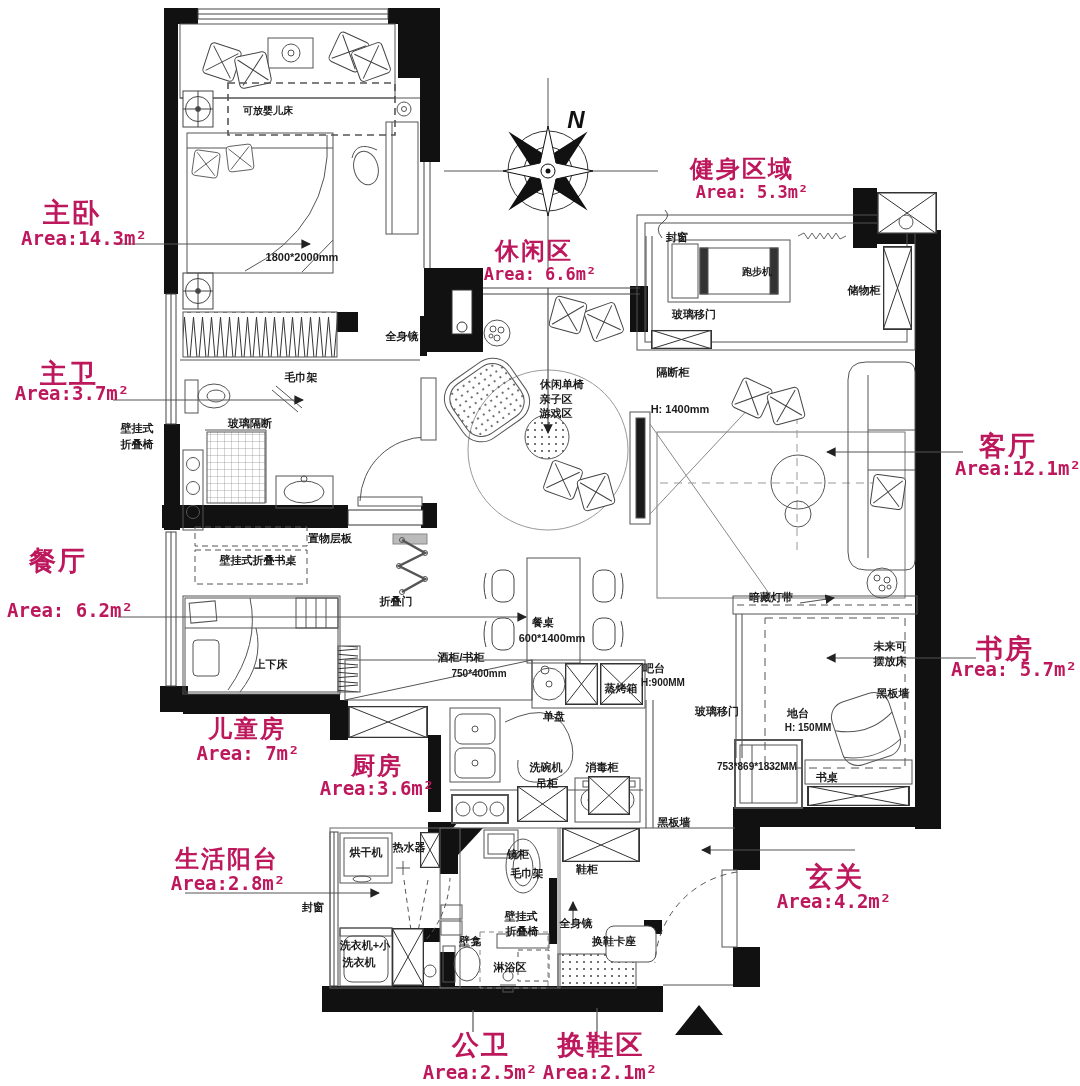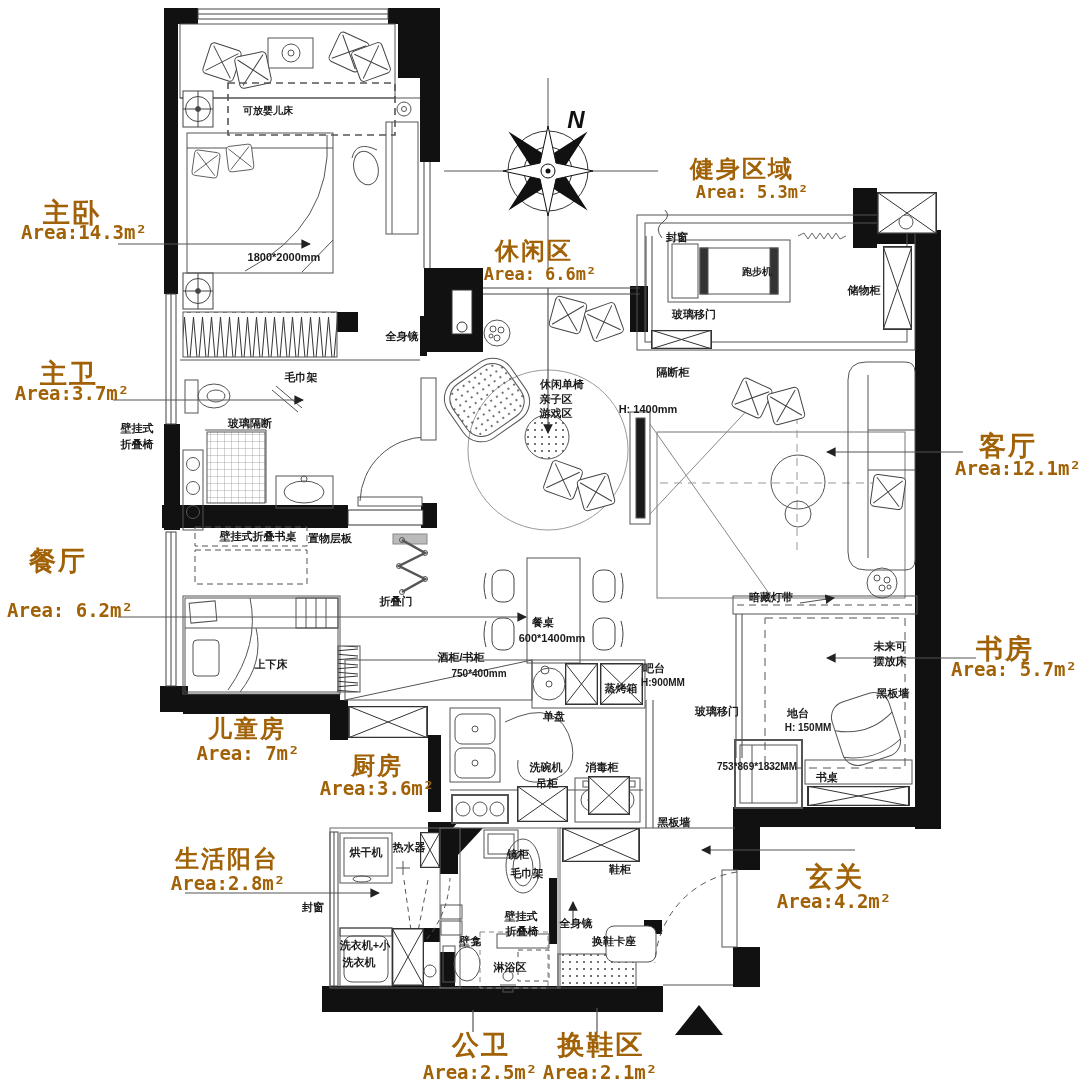--- a/index.html
+++ b/index.html
@@ -1,19 +1,19 @@
 <!DOCTYPE html>
 <html><head>
 <meta charset="utf-8">
 <style>
   html,body{margin:0;padding:0;background:#fff;}
   #plan{position:relative;width:1080px;height:1086px;background:#fff;overflow:hidden;
         font-family:"Liberation Sans","DejaVu Sans",sans-serif;}
   #plan svg{position:absolute;left:0;top:0;}
-  .lbl{position:absolute;transform:translate(-50%,-50%);font-weight:bold;color:#a16207;
+  .lbl{position:absolute;transform:translate(-50%,-50%);font-weight:bold;color:#be185d;
        white-space:nowrap;line-height:1;}
   .name{font-size:27px;letter-spacing:2px;}
   .name.md{font-size:24px;}
   .area{font-family:"DejaVu Sans Mono","Liberation Mono",monospace;font-weight:bold;font-size:19px;}
   .area.sm{font-size:17px;}
   .ann{position:absolute;transform:translate(-50%,-50%);font-weight:bold;font-size:11px;
        color:#1a1a1a;white-space:nowrap;line-height:1;}
   .ann.big{font-size:10px;}
   .ann.tiny{font-size:10px;}
   .north{position:absolute;transform:translate(-50%,-50%);font-weight:bold;font-style:italic;
@@ -376,21 +376,21 @@
     <line x1="855" y1="850" x2="702" y2="850" marker-end="url(#arr)"></line>
     <line x1="976" y1="658" x2="827" y2="658" marker-end="url(#arr)"></line>
     <line x1="963" y1="452" x2="827" y2="452" marker-end="url(#arr)"></line>
     <line x1="548" y1="288" x2="548" y2="433" marker-end="url(#arr)"></line>
     <line x1="573" y1="926" x2="573" y2="902" marker-end="url(#arr)"></line>
     <line x1="800" y1="603" x2="834" y2="598" marker-end="url(#arr)"></line>
   </g>
 </svg>
 
 <div class="lbl name" style="left:72px;top:213px">主卧</div>
-<div class="lbl area" style="left:84px;top:232px">Area:14.3m²</div>
+<div class="lbl area" style="left:84px;top:238px">Area:14.3m²</div>
 <div class="lbl name" style="left:69px;top:374px">主卫</div>
 <div class="lbl area" style="left:72px;top:393px">Area:3.7m²</div>
 <div class="lbl name" style="left:58px;top:561px">餐厅</div>
 <div class="lbl area" style="left:70px;top:610px">Area: 6.2m²</div>
 <div class="lbl name md" style="left:247px;top:729px">儿童房</div>
 <div class="lbl area" style="left:248px;top:753px">Area: 7m²</div>
 <div class="lbl name md" style="left:377px;top:766px">厨房</div>
 <div class="lbl area" style="left:377px;top:788px">Area:3.6m²</div>
 <div class="lbl name md" style="left:227px;top:859px">生活阳台</div>
 <div class="lbl area" style="left:228px;top:883px">Area:2.8m²</div>
@@ -403,28 +403,28 @@
 <div class="lbl name" style="left:1005px;top:649px">书房</div>
 <div class="lbl area" style="left:1014px;top:669px">Area: 5.7m²</div>
 <div class="lbl name" style="left:1008px;top:446px">客厅</div>
 <div class="lbl area" style="left:1018px;top:468px">Area:12.1m²</div>
 <div class="lbl name md" style="left:742px;top:169px">健身区域</div>
 <div class="lbl area sm" style="left:752px;top:192px">Area: 5.3m²</div>
 <div class="lbl name md" style="left:534px;top:251px">休闲区</div>
 <div class="lbl area sm" style="left:540px;top:274px">Area: 6.6m²</div>
 <div class="north" style="left:576px;top:120px">N</div>
 
-<div class="ann" style="left:284px;top:257px">1800*2000mm</div>
+<div class="ann" style="left:302px;top:257px">1800*2000mm</div>
 <div class="ann big" style="left:268px;top:111px">可放婴儿床</div>
 <div class="ann" style="left:301px;top:377px">毛巾架</div>
 <div class="ann" style="left:250px;top:423px">玻璃隔断</div>
 <div class="ann" style="left:137px;top:428px">壁挂式</div>
 <div class="ann" style="left:137px;top:444px">折叠椅</div>
 <div class="ann" style="left:330px;top:538px">置物层板</div>
-<div class="ann" style="left:258px;top:536px">壁挂式折叠书桌</div>
+<div class="ann" style="left:258px;top:560px">壁挂式折叠书桌</div>
 <div class="ann" style="left:396px;top:601px">折叠门</div>
 <div class="ann" style="left:271px;top:664px">上下床</div>
 <div class="ann" style="left:402px;top:336px">全身镜</div>
 <div class="ann" style="left:543px;top:622px">餐桌</div>
 <div class="ann" style="left:552px;top:638px">600*1400mm</div>
 <div class="ann" style="left:461px;top:657px">酒柜/书柜</div>
 <div class="ann" style="left:654px;top:668px">吧台</div>
 <div class="ann tiny" style="left:663px;top:683px">H:900MM</div>
 <div class="ann" style="left:621px;top:688px">蒸烤箱</div>
 <div class="ann" style="left:554px;top:716px">单盘</div>
@@ -438,31 +438,31 @@
 <div class="ann" style="left:359px;top:962px">洗衣机</div>
 <div class="ann" style="left:313px;top:907px">封窗</div>
 <div class="ann" style="left:470px;top:941px">壁龛</div>
 <div class="ann" style="left:510px;top:967px">淋浴区</div>
 <div class="ann" style="left:521px;top:916px">壁挂式</div>
 <div class="ann" style="left:522px;top:931px">折叠椅</div>
 <div class="ann" style="left:527px;top:873px">毛巾架</div>
 <div class="ann" style="left:518px;top:854px">镜柜</div>
 <div class="ann" style="left:576px;top:923px">全身镜</div>
 <div class="ann" style="left:614px;top:941px">换鞋卡座</div>
-<div class="ann" style="left:620px;top:869px">鞋柜</div>
+<div class="ann" style="left:587px;top:869px">鞋柜</div>
 <div class="ann" style="left:674px;top:822px">黑板墙</div>
 <div class="ann big" style="left:757px;top:272px">跑步机</div>
 <div class="ann" style="left:677px;top:237px">封窗</div>
 <div class="ann" style="left:694px;top:314px">玻璃移门</div>
 <div class="ann" style="left:864px;top:290px">储物柜</div>
 <div class="ann" style="left:673px;top:372px">隔断柜</div>
 <div class="ann" style="left:562px;top:384px">休闲单椅</div>
 <div class="ann" style="left:556px;top:399px">亲子区</div>
 <div class="ann" style="left:556px;top:413px">游戏区</div>
-<div class="ann" style="left:648px;top:409px">H: 1400mm</div>
+<div class="ann" style="left:680px;top:409px">H: 1400mm</div>
 <div class="ann" style="left:771px;top:597px">暗藏灯带</div>
 <div class="ann" style="left:890px;top:646px">未来可</div>
 <div class="ann" style="left:890px;top:661px">摆放床</div>
 <div class="ann" style="left:893px;top:693px">黑板墙</div>
 <div class="ann" style="left:798px;top:713px">地台</div>
 <div class="ann tiny" style="left:808px;top:728px">H: 150MM</div>
 <div class="ann" style="left:717px;top:711px">玻璃移门</div>
 <div class="ann tiny" style="left:757px;top:767px">753*869*1832MM</div>
 <div class="ann" style="left:827px;top:777px">书桌</div>
 

